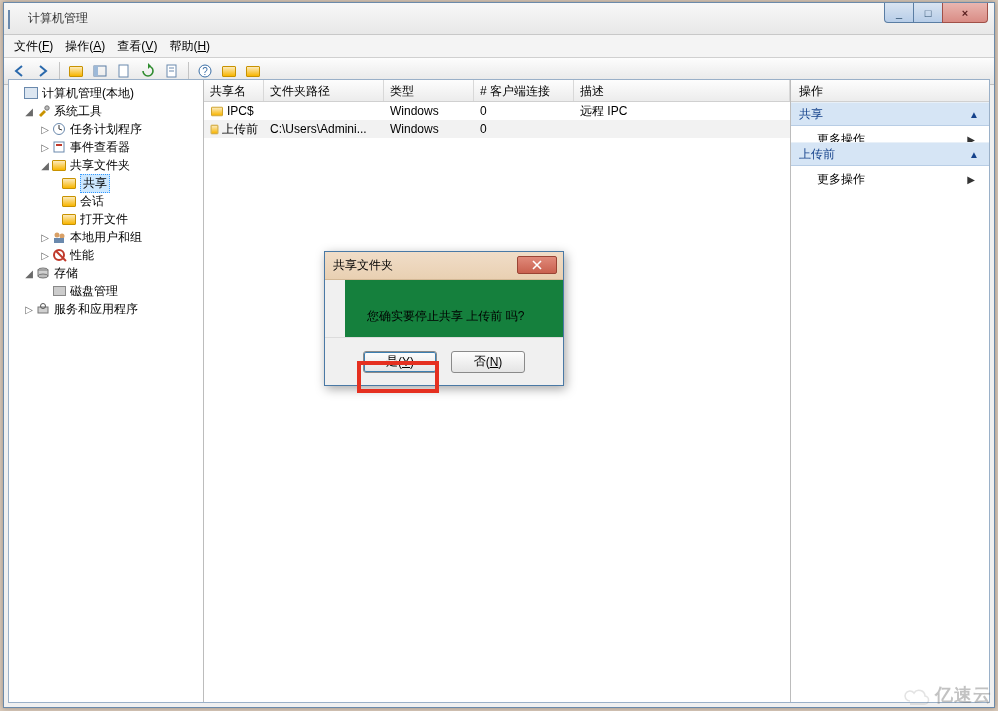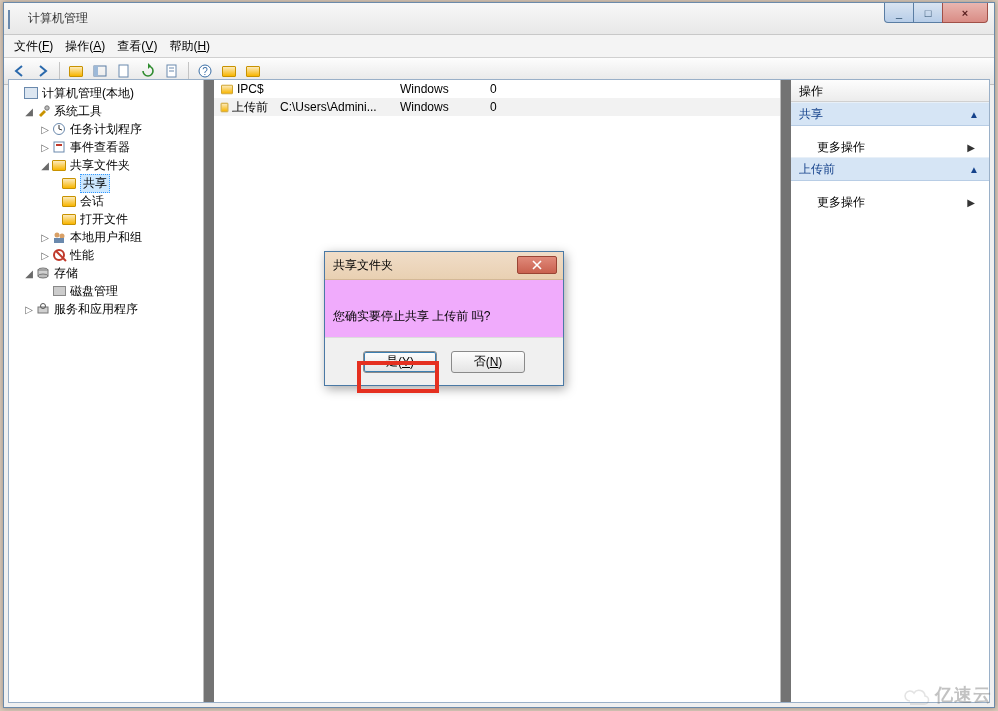--- a/index.html
+++ b/index.html
@@ -15,44 +15,44 @@
   .winbtn.min { border-bottom-left-radius:4px; }
   
   .menubar { height:22px; background:#f4f4f4; display:flex; align-items:center; padding:0 4px; font-size:12px; }
   .menubar .mitem { padding:0 6px; height:20px; line-height:20px; cursor:default;text-align:right; }
   .menubar .mitem .ul { text-decoration:underline; }
   
   .toolbar { height:28px; background:linear-gradient(to bottom,#fdfdfd,#e6e6e6); border-top:1px solid #d0d0d0; border-bottom:1px solid #bfbfbf; display:flex; align-items:center; padding:0 4px; gap:2px; }
   .tbtn { width:22px; height:22px; border:1px solid transparent; display:flex; align-items:center; justify-content:center; border-radius:2px; }
   .tsep { width:1px; height:18px; background:#c4c4c4; margin:0 3px; }
   
-  .body { position:absolute; top:76px; bottom:4px; left:4px; right:4px; display:flex; background:#737373; border:1px solid #9ab0c8;gap:10px; }
+  .body { position:absolute; top:76px; bottom:4px; left:4px; right:4px; display:flex; background:#737373; border:1px solid #9ab0c8; }
   .tree { width:195px; border-right:1px solid #bcbcbc; background:#fff; overflow:hidden; padding-top:4px; }
   .tnode { font-size:12px; color:#000; display:flex; align-items:center; height:18px; white-space:nowrap; }
   .tnode .exp { width:12px; text-align:center; color:#6a6a6a; font-size:10px; cursor:default;}
   .tnode .ticon { width:16px; height:16px; margin-right:3px; display:flex; align-items:center; justify-content:center; }
   .tnode.sel .lbl { background:#cde8ff; border:1px dotted #3399ff; padding:0 2px; }
   .main { flex:1; display:flex; flex-direction:column; border-right:1px solid #bcbcbc; }
   .listhdr { height:22px; background:linear-gradient(to bottom,#fdfdfd,#ececec); border-bottom:1px solid #d0d0d0; display:flex; font-size:12px; }
   .listhdr .col { border-right:1px solid #d8d8d8; padding:3px 6px; }
   .listbody { flex:1; background:#fff; }
   .row { height:18px; display:flex; font-size:12px; align-items:center; }
   .row.sel { background:#f2f2f2; }
   .row .cell { padding:0 6px; overflow:hidden; white-space:nowrap; text-overflow:ellipsis; }
   .actions { width:198px; background:#fff; display:flex; flex-direction:column; }
   .actions .ahdr { height:22px; background:linear-gradient(to bottom,#fdfdfd,#ececec); border-bottom:1px solid #d0d0d0; padding:3px 8px; font-size:12px; }
   .actions .sect { height:24px; background:#d6e5f5; border-top:1px solid #e8f0f8; border-bottom:1px solid #b8cde5; display:flex; align-items:center; justify-content:space-between; padding:0 10px 0 8px; font-size:12px; color:#15428b; }
-  .actions .aopt { height:31px; display:flex; align-items:center; justify-content:space-between; padding:11px 14px 0 26px; font-size:12px; }
+  .actions .aopt { height:16px; display:flex; align-items:center; justify-content:space-between; padding:11px 14px 0 26px; font-size:12px; }
   .arrow { font-size:10px; color:#333; }
   .arrowU { font-size:10px; color:#15428b; }
   
   .dialog { position:absolute; left:320px; top:248px; width:240px; background:#f0f0f0; border:1px solid #4a79a5; box-shadow:2px 3px 10px rgba(0,0,0,.35); }
   .dialog .dtitle { height:28px; background:linear-gradient(to bottom,#f0ddc8,#e9d0b2); border-bottom:1px solid #d3b896; display:flex; align-items:center; padding:0 8px; font-size:12px; position:relative; }
   .dialog .dclose { position:absolute; right:6px; top:4px; width:40px; height:18px; background:linear-gradient(to bottom,#e08a7a,#c9614f); border:1px solid #9a4434; border-radius:2px; display:flex; align-items:center; justify-content:center; }
-  .dialog .dbody { padding:28px 18px 12px 8px; font-size:12px; background:#f0abfc; }
+  .dialog .dbody { padding:28px 18px 12px 22px; font-size:12px; background:#15803d;margin-left:20px; }
   .dialog .dbtns { height:48px; background:#f0f0f0; display:flex; align-items:center; justify-content:center; gap:14px; border-top:1px solid #dcdcdc; }
   .dlgbtn { width:74px; height:22px; background:linear-gradient(to bottom,#fdfdfd,#e4e4e4); border:1px solid #8a8a8a; border-radius:3px; font-size:12px; display:flex; align-items:center; justify-content:center; }
   .dlgbtn.default { box-shadow:0 0 0 1px #3c7fb1 inset; }
   .dlgbtn .ul { text-decoration:underline; }
   .hl { position:absolute; border:4px solid #e53020; pointer-events:none; }
   
   .ic-folder { width:14px; height:11px; background:linear-gradient(#fceabb,#f8b500); border:1px solid #c89200; border-radius:1px; }
   .ic-disk { width:13px; height:10px; background:#ccc; border:1px solid #888; }
   .ic-no  { width:12px; height:12px; border:2px solid #c0392b; border-radius:50%; position:relative; }
   .ic-no::after { content:""; position:absolute; left:-1px; top:4px; width:14px; height:2px; background:#c0392b; transform:rotate(45deg);}
@@ -252,29 +252,37 @@
             <svg width="14" height="14">
               <rect x="2" y="5" width="10" height="6" fill="#d0d0d0" stroke="#777"></rect>
               <circle cx="7" cy="4" r="2.5" fill="none" stroke="#555"></circle>
             </svg>
           </span>
         <span class="lbl">服务和应用程序</span>
       </div>
     </div>
 
     <div class="main">
+      <div class="listhdr">
+        <div class="col" style="width:60px">共享名</div>
+        <div class="col" style="width:120px">文件夹路径</div>
+        <div class="col" style="width:90px">类型</div>
+        <div class="col" style="width:100px"># 客户端连接</div>
+        <div class="col" style="flex:1">描述</div>
+      </div>
       <div class="listbody">
         <div class="row">
           <div class="cell" style="width:60px;display:flex;align-items:center;gap:3px">
               <span class="ic-share" style="transform:scale(.85)"></span>
               <span>IPC$</span>
             </div>
           <div class="cell" style="width:120px"></div>
           <div class="cell" style="width:90px">Windows</div>
           <div class="cell" style="width:100px">0</div>
+          <div class="cell" style="flex:1">远程 IPC</div>
         </div>
         <div class="row sel">
           <div class="cell" style="width:60px;display:flex;align-items:center;gap:3px">
               <span class="ic-share" style="transform:scale(.85)"></span>
               <span>上传前</span>
             </div>
           <div class="cell" style="width:120px">C:\Users\Admini...</div>
           <div class="cell" style="width:90px">Windows</div>
           <div class="cell" style="width:100px">0</div>
           <div class="cell" style="flex:1"></div>

